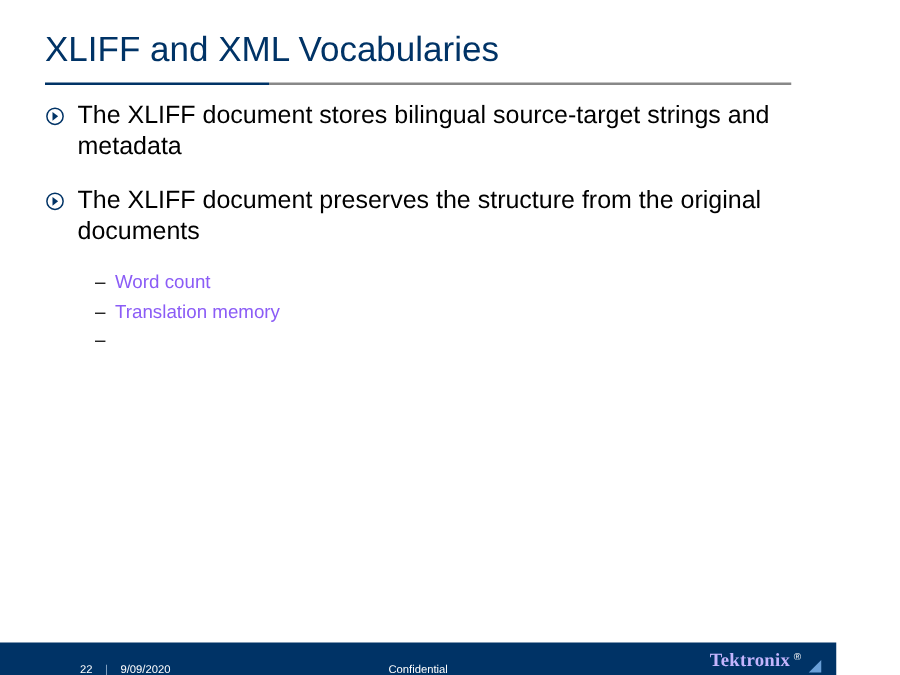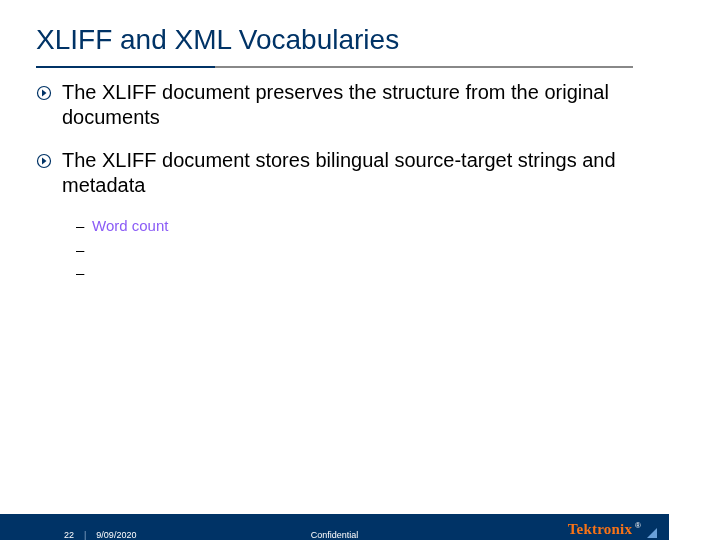--- a/index.html
+++ b/index.html
@@ -15,60 +15,61 @@
   .sub-list { margin-left: 40px; margin-top: 4px; }
   .sub-row { display: flex; align-items: flex-start; margin-bottom: 4px; }
   .dash { width: 16px; font-size: 15px; line-height: 1.3; color: #000; text-align: left; }
   .sub-text { font-size: 15px; line-height: 1.3; color: #8b5cf6; }
   .footer { position: absolute; left: 0; right: 0; bottom: 0; height: 26px; background: #003366; color: #fff; display: flex; align-items: flex-end; font-size: 9px; padding-left: 46px; }
   .footer-page { padding-left: 18px; padding-right: 10px; }
   .footer-sep { color: #8aa8c8; padding-right: 10px; }
   .footer-date { }
   .footer-center { position: absolute; left: 0; right: 0; text-align: center; font-size: 9px; }
   .footer-logo { position: absolute; right: 12px; bottom: 2px; display: flex; align-items: center; gap: 2px; }
-  .footer-logo-text { font-family: "Times New Roman", serif; font-weight: 700; font-size: 15px; color: #f97316; letter-spacing: 0.2px; }
+  .footer-logo-text { font-family: "Times New Roman", serif; font-weight: 700; font-size: 15px; color: #c4b5fd; letter-spacing: 0.2px; }
   .footer-logo-r { font-size: 8px; color: #fff; margin-left: 1px; align-self: flex-start; }
   .tri { width: 0; height: 0; border-left: 10px solid transparent; border-bottom: 10px solid #6aa0d8; margin-left: 4px; align-self: flex-end; }
 </style>
 </head>
 <body>
 
 <div class="slide">
   <div class="title">XLIFF and XML Vocabularies</div>
   <div class="rule"></div>
 
   <div class="body">
     <div class="bullet-row">
       <span class="bullet-icon">
         <svg viewBox="0 0 16 16">
             <circle cx="8" cy="8" r="6.5" fill="none" stroke="#003366" stroke-width="1.2"></circle>
             <path d="M6 4.5 L10.5 8 L6 11.5 Z" fill="#003366"></path>
           </svg>
       </span>
-      <div class="bullet-text">The XLIFF document preserves the structure from the original documents</div>
+      <div class="bullet-text">The XLIFF document stores bilingual source-target strings and metadata</div>
     </div>
 
     <div class="bullet-row">
       <span class="bullet-icon">
         <svg viewBox="0 0 16 16">
             <circle cx="8" cy="8" r="6.5" fill="none" stroke="#003366" stroke-width="1.2"></circle>
             <path d="M6 4.5 L10.5 8 L6 11.5 Z" fill="#003366"></path>
           </svg>
       </span>
-      <div class="bullet-text">The XLIFF document stores bilingual source-target strings and metadata</div>
+      <div class="bullet-text">The XLIFF document preserves the structure from the original documents</div>
     </div>
 
 
     <div class="sub-list">
       <div class="sub-row">
         <span class="dash">–</span>
         <span class="sub-text">Word count</span>
       </div>
       <div class="sub-row">
         <span class="dash">–</span>
+        <span class="sub-text">Translation memory</span>
       </div>
       <div class="sub-row">
         <span class="dash">–</span>
       </div>
     </div>
   </div>
 
   <div class="footer">
     <span class="footer-page">22</span>
     <span class="footer-sep">|</span>

